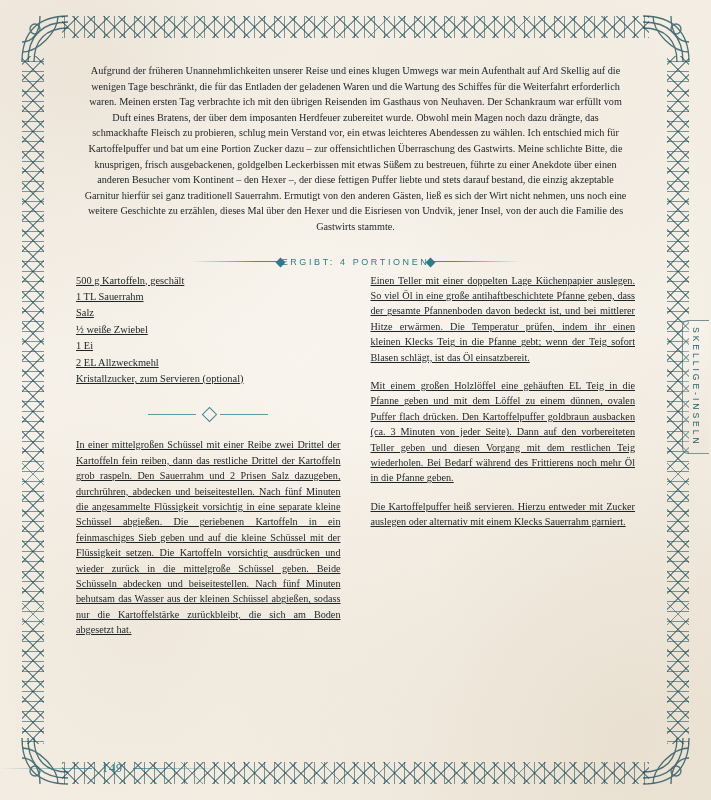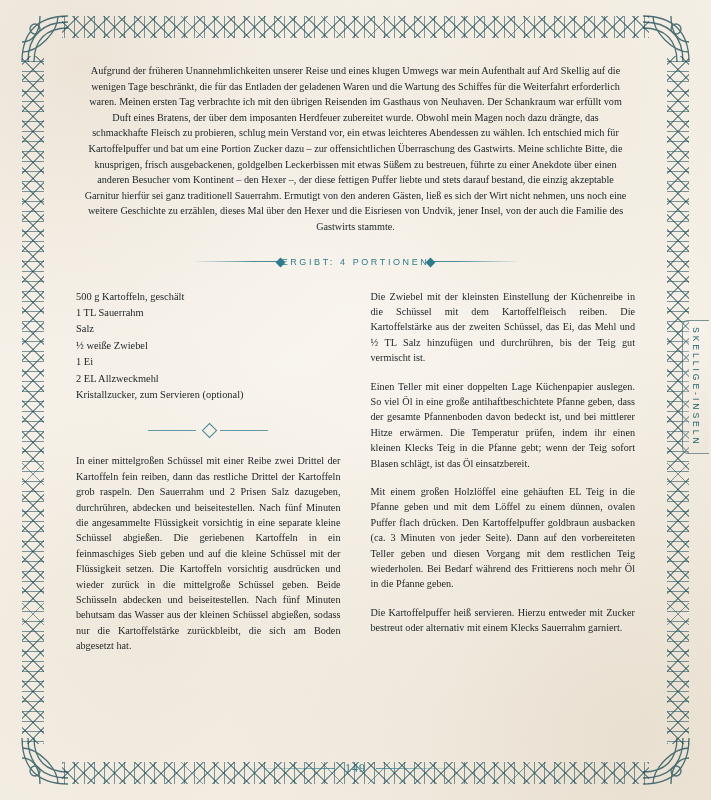--- a/index.html
+++ b/index.html
@@ -180,21 +180,22 @@
     height: 7px;
     background: #2d7b8c;
     transform: rotate(45deg);
   }
   .servings .flourish.left::after { right: -2px; }
   .servings .flourish.right::after { left: -2px; }
 
   .cols {
     display: flex;
     gap: 30px;
-    margin-top: 22px;
+    margin-top: 6px;
+    text-decoration: underline;
   }
   .col { width: 50%; }
 
   ul.ingredients {
     list-style: none;
     margin: 0;
     padding: 0;
     font-size: 10.4px;
     line-height: 16.4px;
     color: #1b2226;
@@ -237,21 +238,21 @@
   p.step:last-child { margin-bottom: 0; }
 
   
   .folio {
     position: absolute;
     left: 0;
     right: 0;
     bottom: 24px;
     display: flex;
     align-items: center;
-    justify-content: center;
+    justify-content: flex-start;
     gap: 10px;
   }
   .folio .rule {
     width: 92px;
     height: 1px;
     background: linear-gradient(90deg, rgba(45,123,140,0) 0%, rgba(45,123,140,0.8) 100%);
   }
   .folio .rule.r2 {
     background: linear-gradient(270deg, rgba(45,123,140,0) 0%, rgba(45,123,140,0.8) 100%);
   }
@@ -344,24 +345,23 @@
         </ul>
 
         <div class="divider">
           <div class="gem"></div>
         </div>
 
         <p class="step">In einer mittelgroßen Schüssel mit einer Reibe zwei Drittel der Kartoffeln fein reiben, dann das restliche Drittel der Kartoffeln grob raspeln. Den Sauerrahm und 2 Prisen Salz dazugeben, durchrühren, abdecken und beiseitestellen. Nach fünf Minuten die angesammelte Flüssigkeit vorsichtig in eine separate kleine Schüssel abgießen. Die geriebenen Kartoffeln in ein feinmaschiges Sieb geben und auf die kleine Schüssel mit der Flüssigkeit setzen. Die Kartoffeln vorsichtig ausdrücken und wieder zurück in die mittelgroße Schüssel geben. Beide Schüsseln abdecken und beiseitestellen. Nach fünf Minuten behutsam das Wasser aus der kleinen Schüssel abgießen, sodass nur die Kartoffelstärke zurückbleibt, die sich am Boden abgesetzt hat.</p>
       </div>
 
       <div class="col">
-        <p class="step">Die Zwiebel mit der kleinsten Einstellung der Küchenreibe in die Schüssel mit dem Kartoffelfleisch reiben. Die Kartoffelstärke aus der zweiten Schüssel, das Ei, das Mehl und ½ TL Salz hinzufügen und durchrühren, bis der Teig gut vermischt ist.</p>
         <p class="step">Einen Teller mit einer doppelten Lage Küchenpapier auslegen. So viel Öl in eine große antihaftbeschichtete Pfanne geben, dass der gesamte Pfannenboden davon bedeckt ist, und bei mittlerer Hitze erwärmen. Die Temperatur prüfen, indem ihr einen kleinen Klecks Teig in die Pfanne gebt; wenn der Teig sofort Blasen schlägt, ist das Öl einsatzbereit.</p>
         <p class="step">Mit einem großen Holzlöffel eine gehäuften EL Teig in die Pfanne geben und mit dem Löffel zu einem dünnen, ovalen Puffer flach drücken. Den Kartoffelpuffer goldbraun ausbacken (ca. 3 Minuten von jeder Seite). Dann auf den vorbereiteten Teller geben und diesen Vorgang mit dem restlichen Teig wiederholen. Bei Bedarf während des Frittierens noch mehr Öl in die Pfanne geben.</p>
-        <p class="step">Die Kartoffelpuffer heiß servieren. Hierzu entweder mit Zucker bestreut oder alternativ mit einem Klecks Sauerrahm garniert.</p>
+        <p class="step">Die Kartoffelpuffer heiß servieren. Hierzu entweder mit Zucker auslegen oder alternativ mit einem Klecks Sauerrahm garniert.</p>
       </div>
 
     </div>
   </div>
 
   <div class="folio">
     <div class="rule"></div>
     <div class="num">149</div>
     <div class="rule r2"></div>
   </div>

